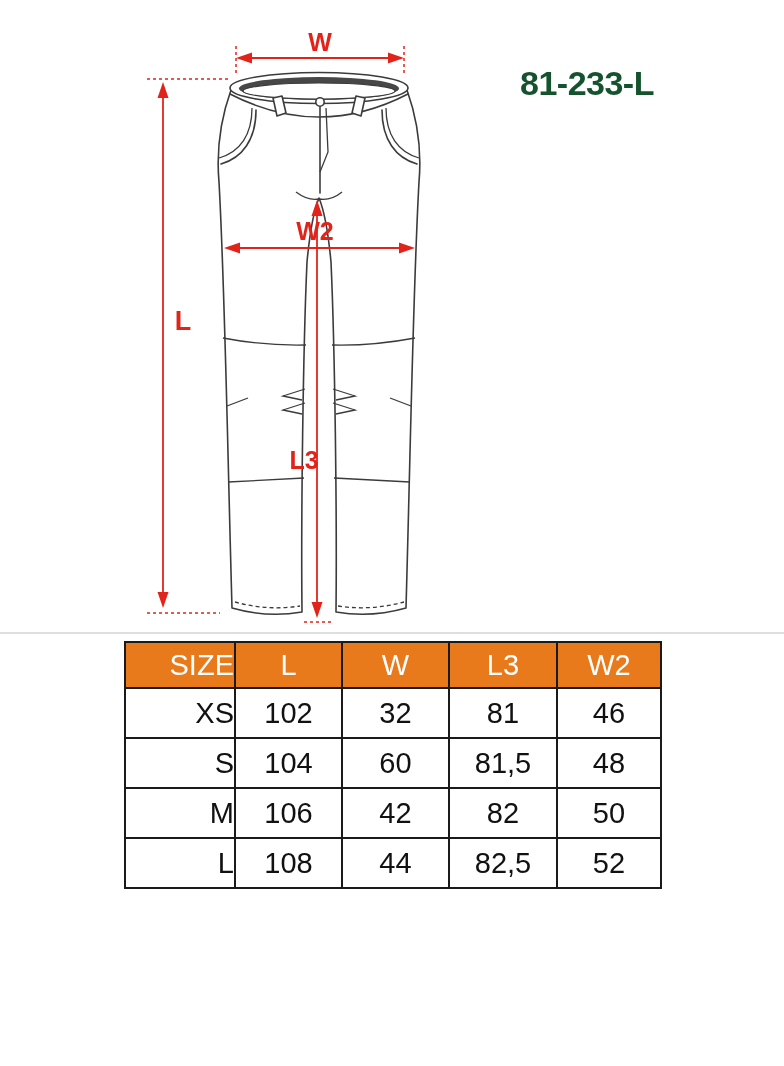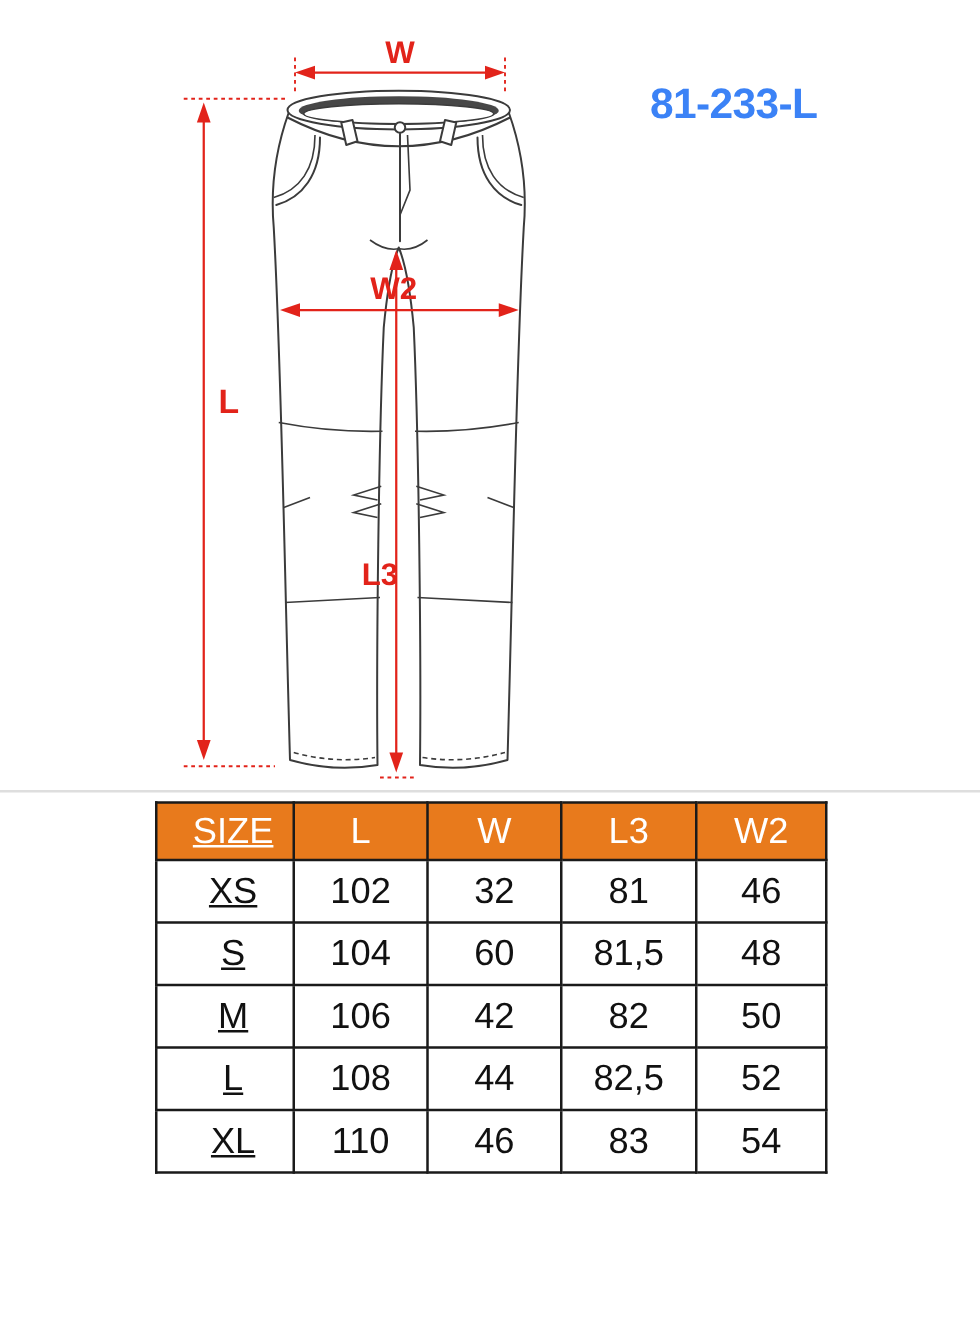--- a/index.html
+++ b/index.html
@@ -8,21 +8,21 @@
     --outline-ink:#3b3b3b;
     --table-border:#1a1a1a;
   }
   html,body{margin:0;padding:0;background:#fff;}
   .canvas{
     position:relative;width:784px;height:1066px;background:#fff;
     font-family:"Liberation Sans", sans-serif;overflow:hidden;
   }
   .product-code{
     position:absolute;left:520px;top:64px;
-    font-size:34px;font-weight:bold;color:#3b82f6;letter-spacing:-0.5px;
+    font-size:34px;font-weight:bold;color:#14532d;letter-spacing:-0.5px;
   }
   .diagram-svg{position:absolute;left:0;top:0;}
   .dim-label{
     position:absolute;color:var(--dimension-red);font-weight:bold;
     text-align:center;line-height:1.1;
   }
   #lbl-w  {left:297px;top:29px; width:46px;font-size:25px;}
   #lbl-w2 {left:285px;top:218px;width:60px;font-size:25px;}
   #lbl-l  {left:168px;top:307px;width:30px;font-size:27px;}
   #lbl-l3 {left:284px;top:447px;width:40px;font-size:25px;}
@@ -45,21 +45,21 @@
   }
   .size-table th,.size-table td{
     border:2px solid var(--table-border);
     font-size:29px;text-align:center;vertical-align:middle;
     padding:0;
   }
   .size-table th{
     background:var(--header-orange);color:#fff;font-weight:normal;height:44px;
   }
   .size-table td{height:48px;color:#111;background:#fff;text-align:center;}
-  .size-table .c0{text-align:center;padding-left:13px;text-decoration:underline;}
+  .size-table .c0{text-align:right;padding-left:13px;}
 </style>
 </head>
 <body>
 
 <div class="canvas">
 
   <div class="product-code">81-233-L</div>
 
   <svg class="diagram-svg" width="784" height="640" viewBox="0 0 784 640" xmlns="http://www.w3.org/2000/svg">
 
@@ -203,22 +203,15 @@
         <td>82</td>
         <td>50</td>
       </tr>
       <tr>
         <td class="c0">L</td>
         <td>108</td>
         <td>44</td>
         <td>82,5</td>
         <td>52</td>
       </tr>
-      <tr>
-        <td class="c0">XL</td>
-        <td>110</td>
-        <td>46</td>
-        <td>83</td>
-        <td>54</td>
-      </tr>
     </tbody>
   </table>
 </div>
 
 </body></html>

